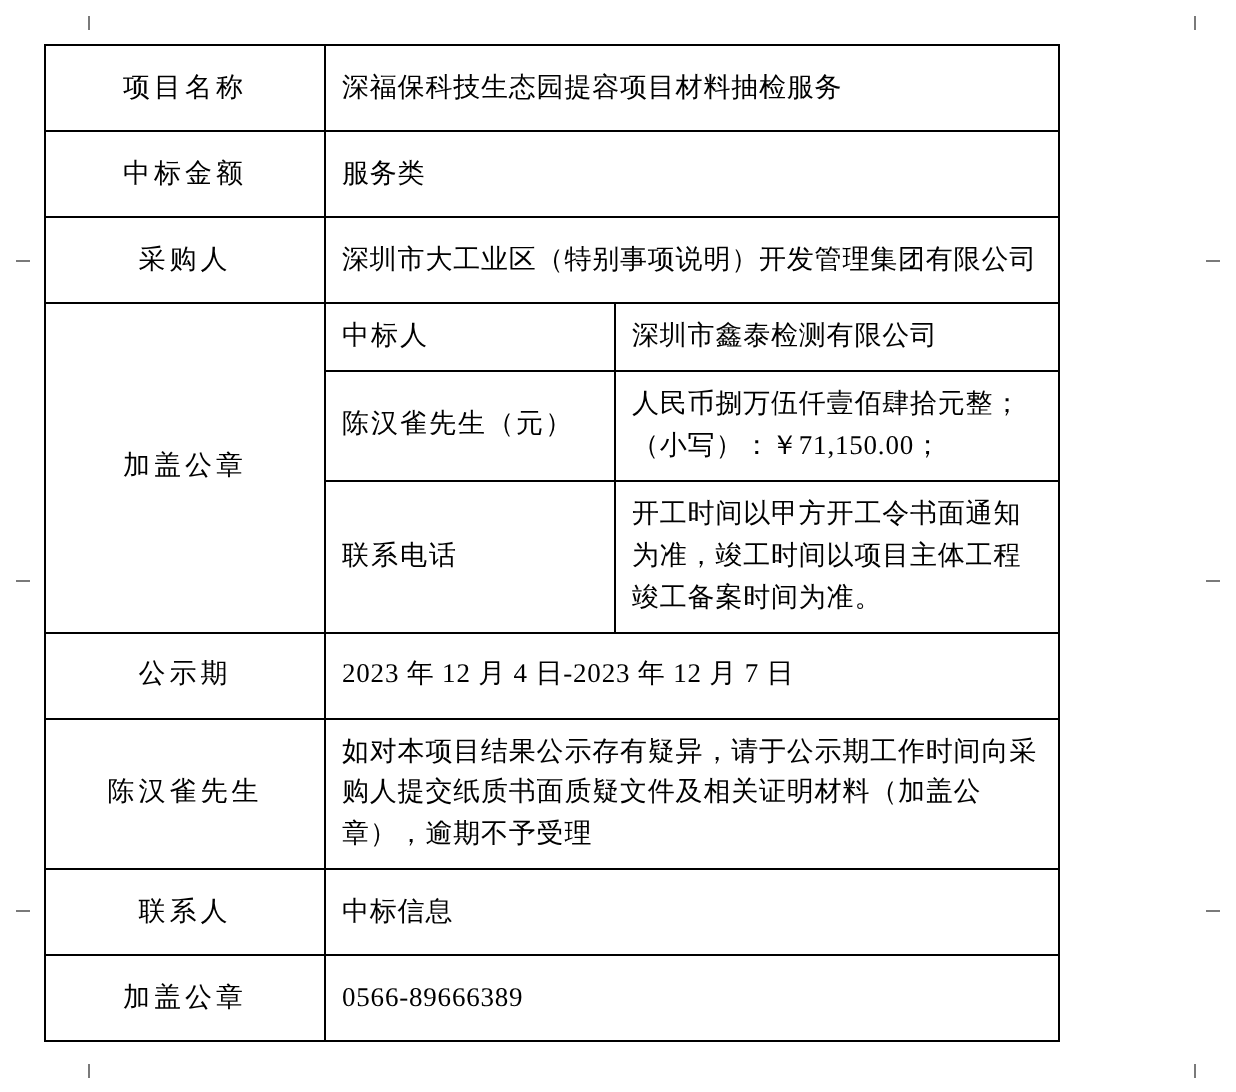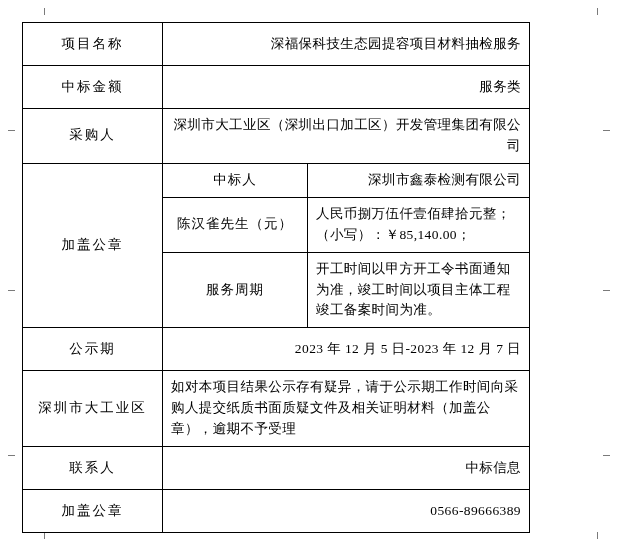--- a/index.html
+++ b/index.html
@@ -44,26 +44,25 @@
     font-size: 13.5px;
     line-height: 1.55;
     vertical-align: middle;
   }
   td.label {
     text-align: center;
     width: 140px;
     letter-spacing: 2px;
   }
   td.sublabel {
-    text-align: center;
     width: 145px;
     letter-spacing: 1px;
   }
   td.value {
-    text-align: right;
+    text-align: left;
     letter-spacing: 0.4px;
   }
   td.value-block {
     text-align: left;
     letter-spacing: 0.4px;
     line-height: 1.85;
   }
   .row-tall td { height: 30px; }
   .indent { display: block; }
 </style>
@@ -93,46 +92,46 @@
       <tr class="row-tall">
         <td class="label" colspan="1">项目名称</td>
         <td class="value" colspan="2">深福保科技生态园提容项目材料抽检服务</td>
       </tr>
       <tr class="row-tall">
         <td class="label">中标金额</td>
         <td class="value" colspan="2">服务类</td>
       </tr>
       <tr class="row-tall">
         <td class="label">采购人</td>
-        <td class="value" colspan="2">深圳市大工业区（深圳出口加工区）开发管理集团有限公司</td>
+        <td class="value" colspan="2">深圳市大工业区（特别事项说明）开发管理集团有限公司</td>
       </tr>
 
       <tr>
         <td class="label" rowspan="3">加盖公章</td>
         <td class="sublabel">中标人</td>
         <td class="value">深圳市鑫泰检测有限公司</td>
       </tr>
       <tr>
         <td class="sublabel">陈汉雀先生（元）</td>
         <td class="value-block">
           <span class="indent">人民币捌万伍仟壹佰肆拾元整；</span>
-          <span class="indent">（小写）：￥85,140.00；</span>
+          <span class="indent">（小写）：￥71,150.00；</span>
         </td>
       </tr>
       <tr>
-        <td class="sublabel">服务周期</td>
+        <td class="sublabel">联系电话</td>
         <td class="value-block">开工时间以甲方开工令书面通知为准，竣工时间以项目主体工程竣工备案时间为准。</td>
       </tr>
 
       <tr class="row-tall">
         <td class="label">公示期</td>
-        <td class="value" colspan="2">2023 年 12 月 5 日-2023 年 12 月 7 日</td>
+        <td class="value" colspan="2">2023 年 12 月 4 日-2023 年 12 月 7 日</td>
       </tr>
       <tr>
-        <td class="label">深圳市大工业区</td>
+        <td class="label">陈汉雀先生</td>
         <td class="value-block" colspan="2">如对本项目结果公示存有疑异，请于公示期工作时间向采购人提交纸质书面质疑文件及相关证明材料（加盖公章），逾期不予受理</td>
       </tr>
       <tr class="row-tall">
         <td class="label">联系人</td>
         <td class="value" colspan="2">中标信息</td>
       </tr>
       <tr class="row-tall">
         <td class="label">加盖公章</td>
         <td class="value" colspan="2">0566-89666389</td>
       </tr>

